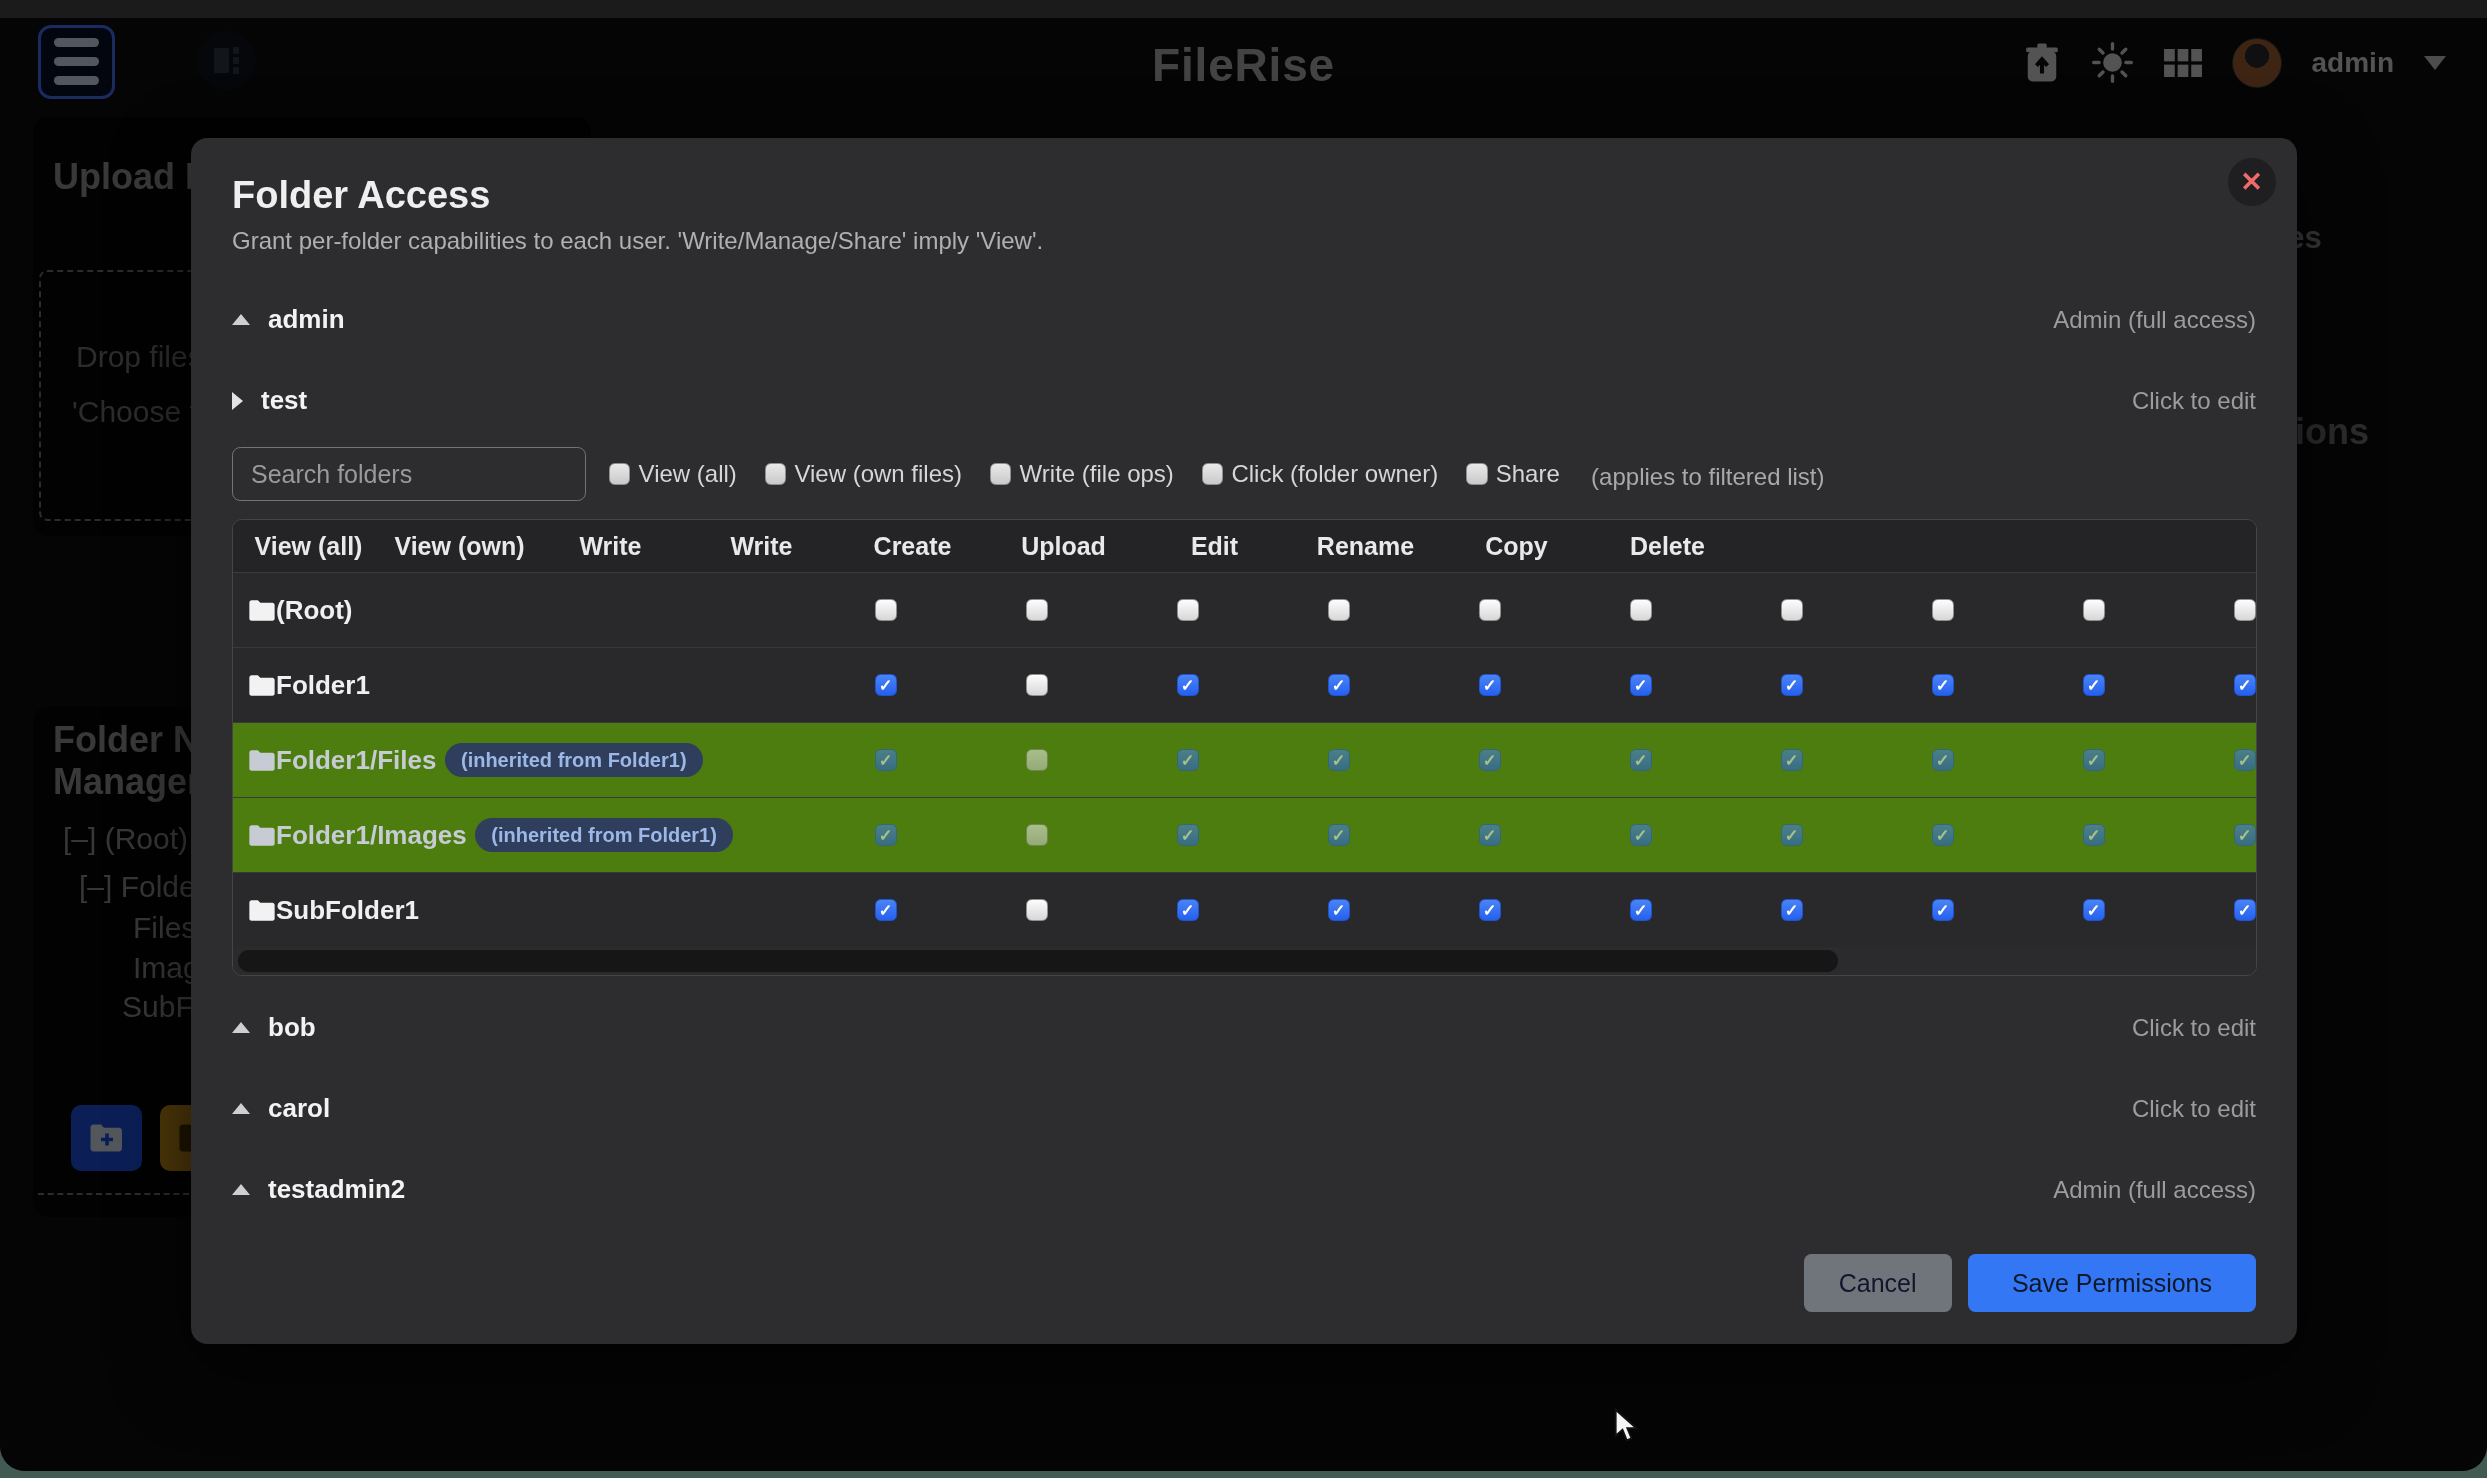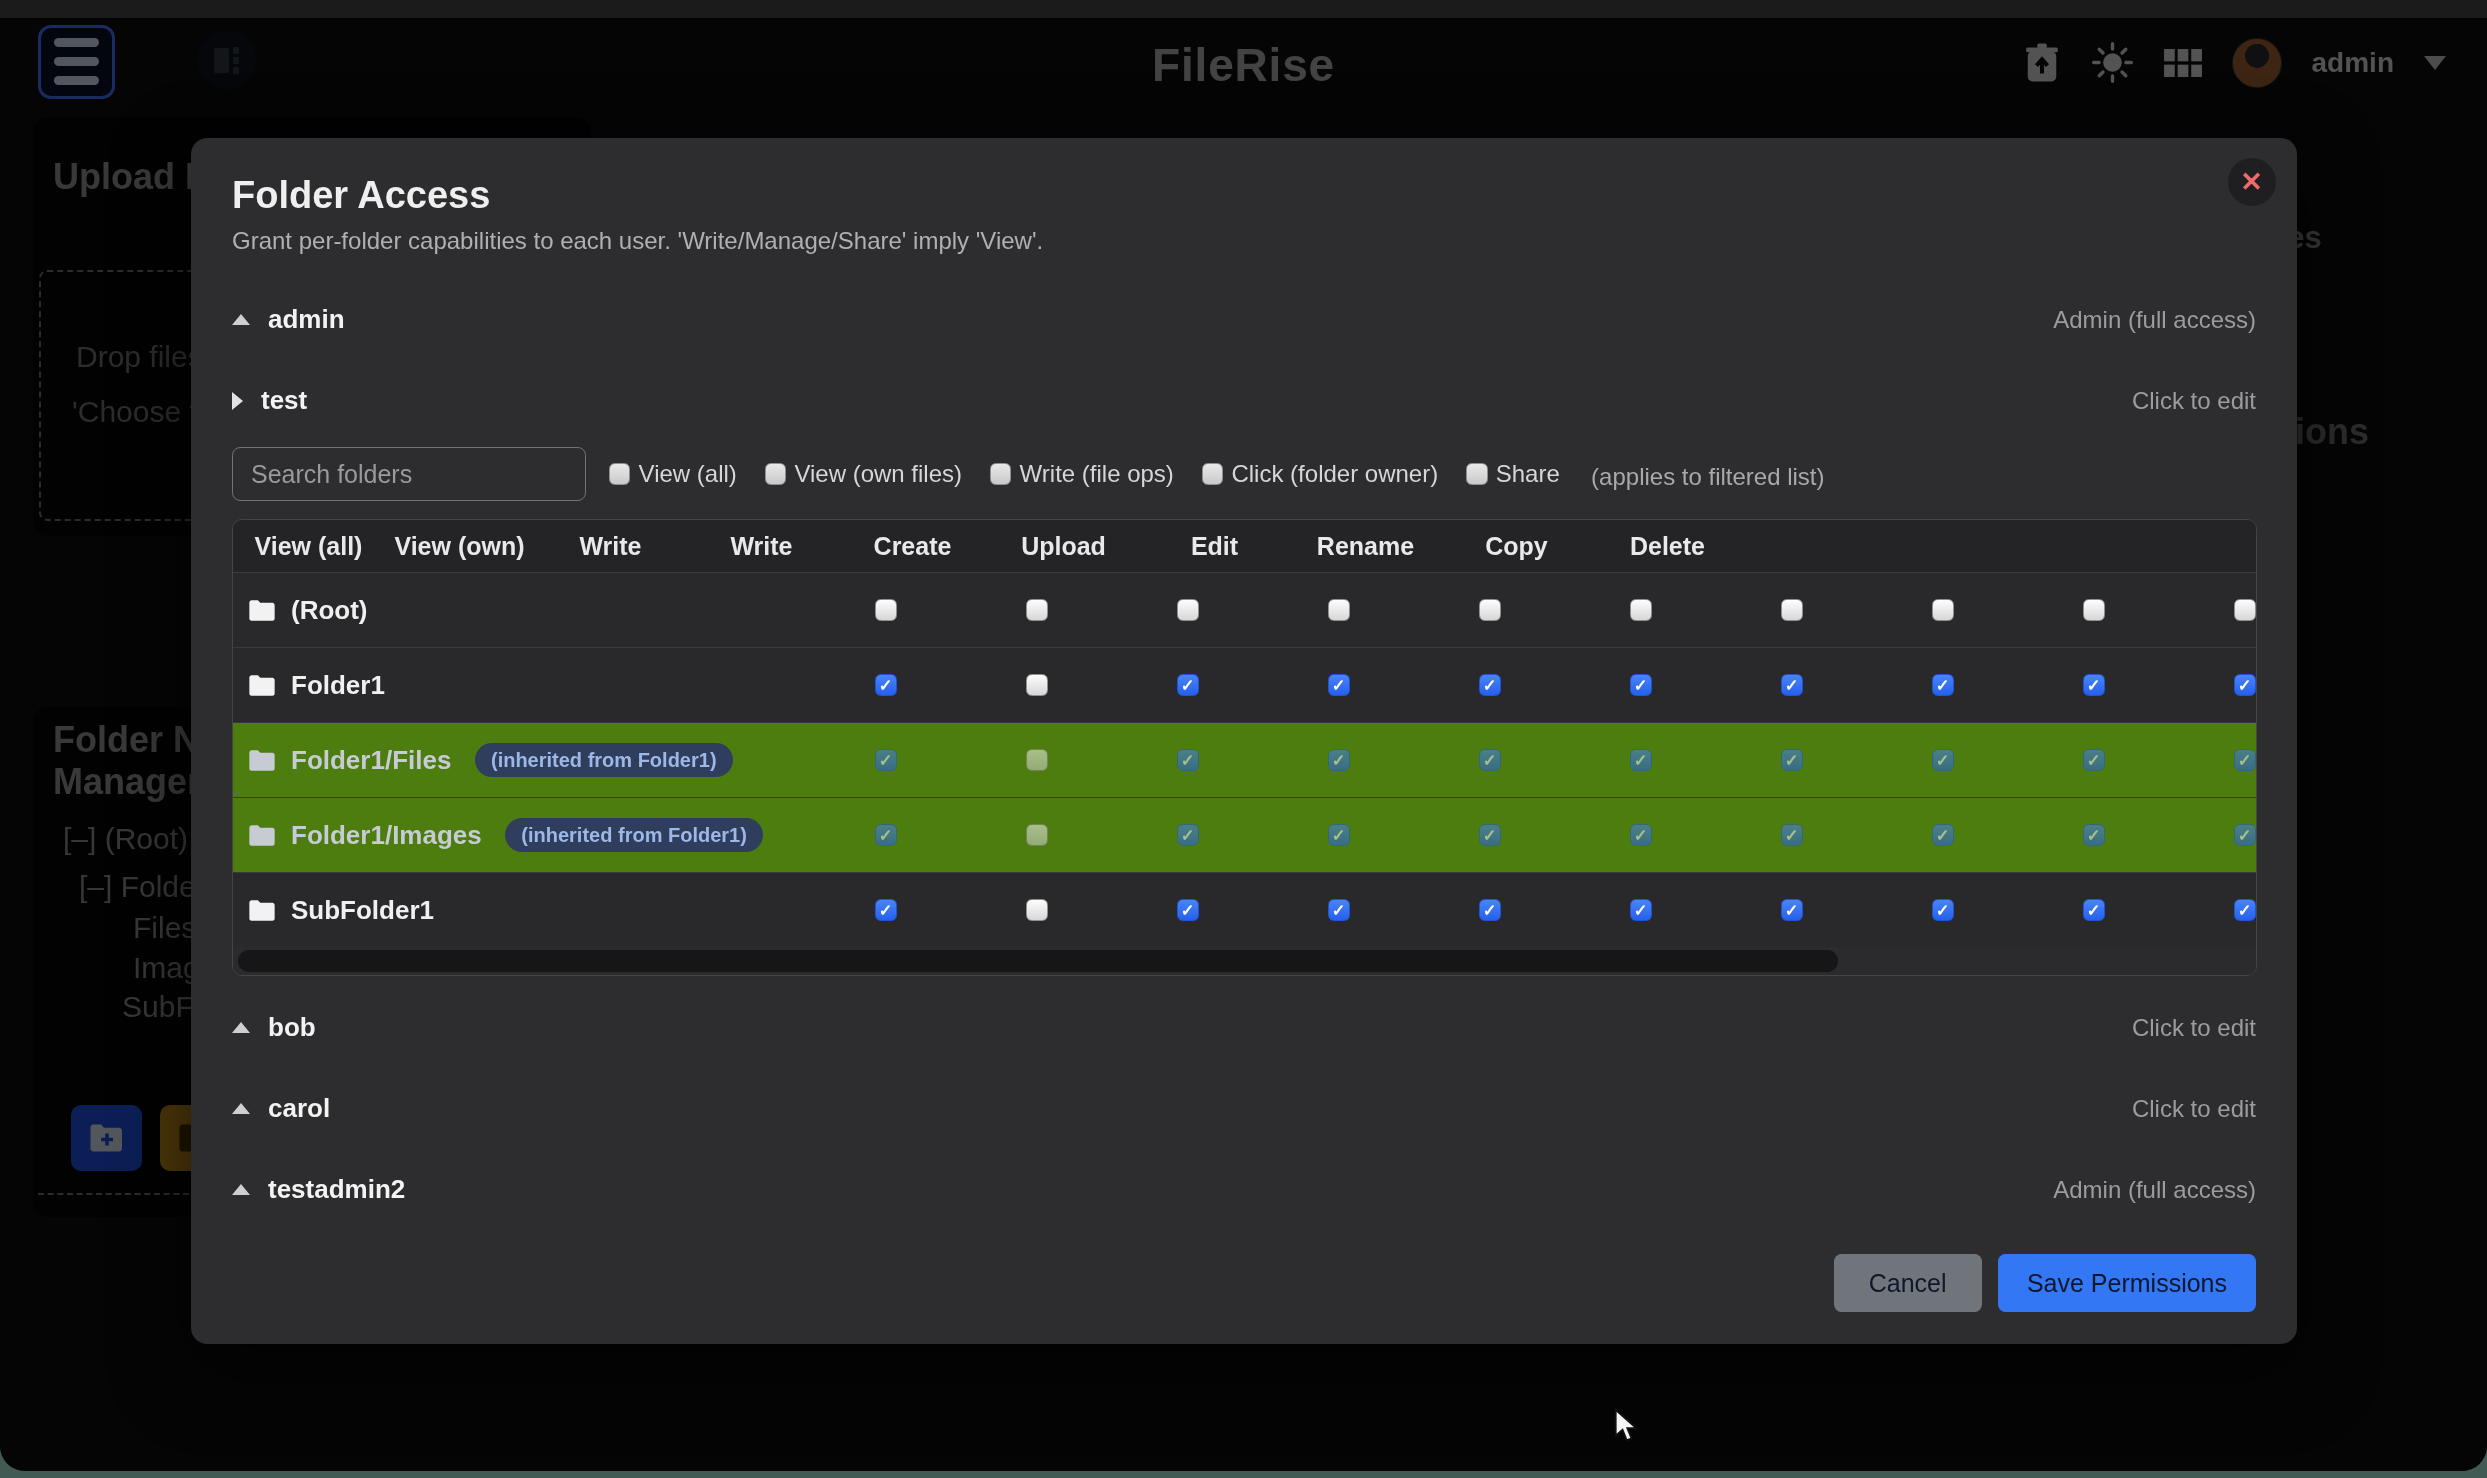--- a/index.html
+++ b/index.html
@@ -118,38 +118,38 @@
   .table-container{
     width:2023px;border:0.8px solid #454547;border-radius:10px;overflow:hidden;
     margin-bottom:25px;background:#29292b;
   }
   .thead{display:flex;width:2090px;height:52px;align-items:center;background:#242427;border-bottom:0.8px solid #3c3c3e;}
   .th{font-size:25px;font-weight:700;color:#e9e9e9;text-align:center;width:151px;flex:0 0 auto;white-space:nowrap;}
   .th-folder{width:577px;text-align:left;padding-left:15px;box-sizing:border-box;}
   .trow{display:flex;width:2090px;height:74px;align-items:center;background:#29292b;border-top:0.8px solid #39393b;}
   .trow:first-child{border-top:none;}
   .trow.inherited{background:#4d7c0f;}
-  .td-folder{width:577px;flex:0 0 auto;display:flex;align-items:center;gap:15px;padding-left:15px;box-sizing:border-box;}
+  .td-folder{width:577px;flex:0 0 auto;display:flex;align-items:center;padding-left:15px;box-sizing:border-box;}
   .td-check{width:151px;flex:0 0 auto;display:flex;align-items:center;justify-content:center;}
   .folder-ic{color:#f2f2f2;display:flex;align-items:center;}
   .fname{font-size:26px;font-weight:700;color:#f0f0f0;white-space:nowrap;}
   .trow.inherited .fname,.trow.inherited .folder-ic{color:#c6cbd4;}
   .trow.inherited .cb{opacity:.52;}
   .badge{
     margin-left:8.2px;background:#2f3e5c;color:#9db8e6;font-size:20px;font-weight:700;
     padding:5.8px 16.4px;border-radius:822px;white-space:nowrap;
   }
   .hscroll{height:28px;display:flex;align-items:center;padding:0 5px;background:#2b2b2d;}
   .hscroll-thumb{width:1600px;height:21.4px;border-radius:10.7px;background:#161616;}
   
   .modal-footer{display:flex;justify-content:flex-end;gap:16.4px;margin-top:38px;}
   .btn{height:58px;border:none;border-radius:7.4px;color:#0f172a;font-size:25px;font-weight:400;
        font-family:"Liberation Sans", sans-serif;display:flex;align-items:center;justify-content:center;cursor:pointer;}
   .btn-cancel{background:#70757c;padding:0 35px;}
-  .btn-save{background:#3377f5;padding:0 29px;}
+  .btn-save{background:#3377f5;padding:0 44px;}
   
   .cursor{position:absolute;left:1614px;top:1408px;z-index:50;}
 </style>
 </head>
 <body>
 
 <div class="menubar-strip"></div>
 
 <div class="app-window">
 

